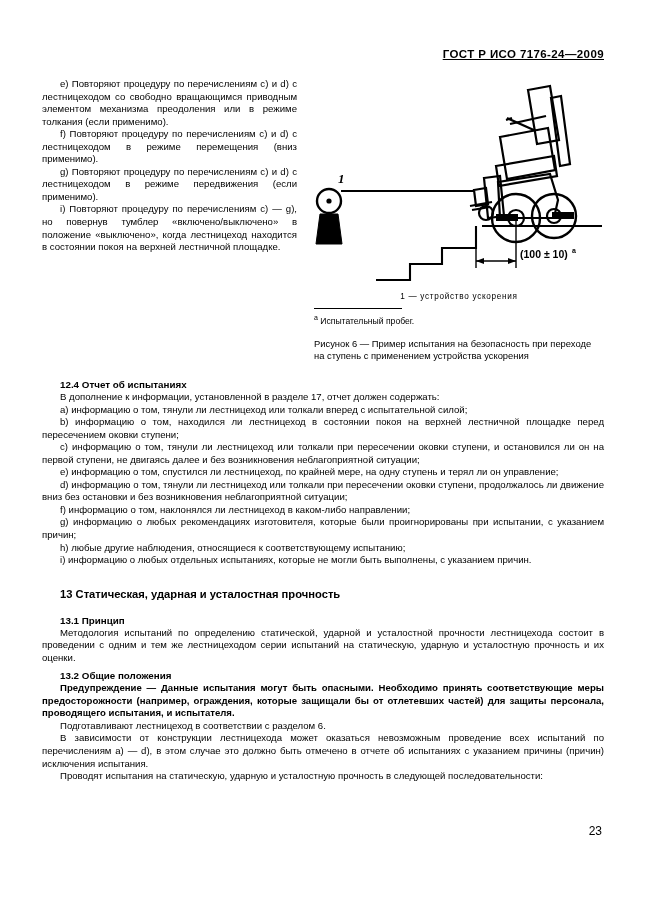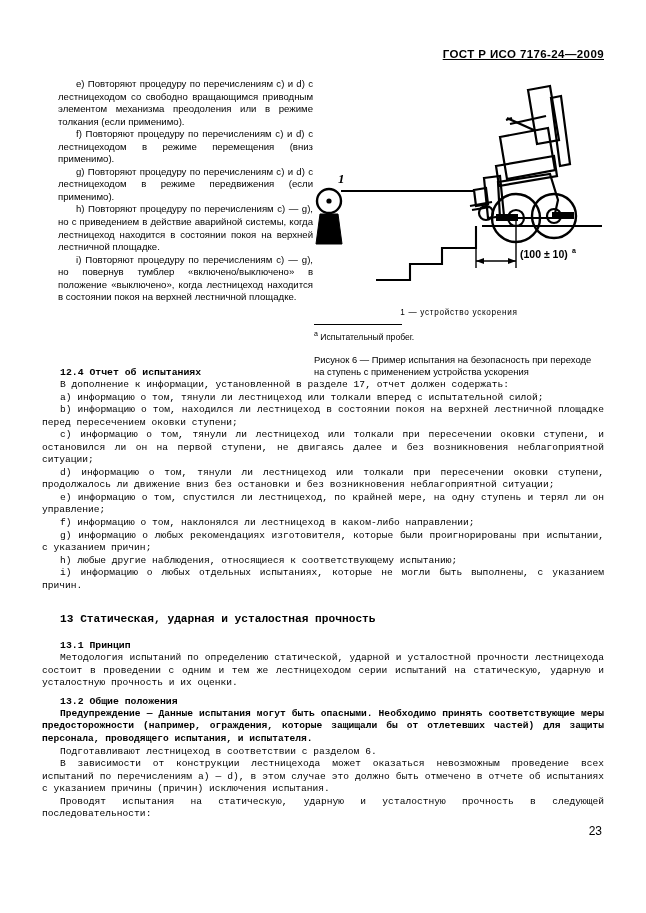--- a/index.html
+++ b/index.html
@@ -38,21 +38,21 @@
   
   .top-block {
     position: absolute;
     top: 78px;
     left: 42px;
     width: 562px;
     height: 282px;
   }
   .col-left {
     position: absolute;
-    left: 16px;
+    left: 0;
     top: 0;
     width: 255px;
   }
   .col-right {
     position: absolute;
     left: 272px;
     top: 0;
     width: 290px;
   }
 
@@ -68,21 +68,21 @@
 
   
   .figure-area {
     position: relative;
     width: 290px;
     height: 212px;
   }
   .figure-area svg { display: block; }
 
   .fig-legend {
-    margin-top: 18px;
+    margin-top: 2px;
     text-align: center;
     font-size: 8.2px;
     letter-spacing: 0.7px;
   }
   .fig-rule {
     margin: 7px 0 3px 0;
     width: 88px;
     height: 1px;
     background: #000;
   }
@@ -96,23 +96,22 @@
     margin-top: 11px;
     font-size: 9.4px;
     line-height: 12.3px;
     text-align: left;
   }
 
   
   .main-flow {
     position: absolute;
     left: 42px;
-    top: 366px;
+    top: 378px;
     width: 562px;
-    font-family: Liberation Mono, monospace;
   }
   .sec-head {
     font-size: 9.8px;
     font-weight: bold;
     text-indent: 18px;
     margin: 0;
     line-height: 13px;
   }
   .sec-head-big {
     font-size: 11.2px;
@@ -142,21 +141,20 @@
 <div class="page">
 
   <div class="doc-header">ГОСТ Р ИСО 7176-24—2009</div>
 
   <div class="top-block">
 
     <div class="col-left">
       <p class="ind">e) Повторяют процедуру по перечислениям c) и d) с лестницеходом со свободно вращающимся приводным элементом механизма преодоления или в режиме толкания (если применимо).</p>
       <p class="ind">f) Повторяют процедуру по перечислениям c) и d) с лестницеходом в режиме перемещения (вниз применимо).</p>
       <p class="ind">g) Повторяют процедуру по перечислениям c) и d) с лестницеходом в режиме передвижения (если применимо).</p>
-      <p class="ind">h) Повторяют процедуру по перечислениям c) — g), но с приведением в действие аварийной системы, когда лестницеход находится в состоянии покоя на верхней лестничной площадке.</p>
       <p class="ind">i) Повторяют процедуру по перечислениям c) — g), но повернув тумблер «включено/выключено» в положение «выключено», когда лестницеход находится в состоянии покоя на верхней лестничной площадке.</p>
     </div>
 
     <div class="col-right">
 
       <div class="figure-area">
         <svg width="290" height="212" viewBox="0 0 290 212" xmlns="http://www.w3.org/2000/svg">
           <g fill="none" stroke="#000" stroke-width="2.1" stroke-linejoin="miter" stroke-linecap="butt">
 
             <line x1="168" y1="148" x2="288" y2="148"></line>
@@ -232,22 +230,22 @@
     </div>
   </div>
 
   <div class="main-flow">
 
     <div class="sec-head">12.4 Отчет об испытаниях</div>
     <p class="ind">В дополнение к информации, установленной в разделе 17, отчет должен содержать:</p>
     <p class="ind">a) информацию о том, тянули ли лестницеход или толкали вперед с испытательной силой;</p>
     <p class="ind">b) информацию о том, находился ли  лестницеход в состоянии покоя на верхней лестничной площадке перед пересечением оковки ступени;</p>
     <p class="ind">c) информацию о том, тянули ли лестницеход или толкали при пересечении оковки ступени, и остановился ли он на первой ступени, не двигаясь далее и без возникновения неблагоприятной ситуации;</p>
+    <p class="ind">e) информацию о том, спустился ли лестницеход, по крайней мере, на одну ступень и терял ли он управление;</p>
     <p class="ind">d) информацию о том, тянули ли лестницеход или толкали при пересечении оковки ступени, продолжалось ли движение вниз без остановки и без возникновения неблагоприятной ситуации;</p>
-    <p class="ind">e) информацию о том, спустился ли лестницеход, по крайней мере, на одну ступень и терял ли он управление;</p>
     <p class="ind">f) информацию о том, наклонялся ли лестницеход в каком-либо направлении;</p>
     <p class="ind">g) информацию о любых рекомендациях изготовителя, которые были проигнорированы при испытании, с указанием причин;</p>
     <p class="ind">h) любые другие наблюдения, относящиеся к соответствующему испытанию;</p>
     <p class="ind">i) информацию о любых отдельных испытаниях, которые не могли быть выполнены, с указанием причин.</p>
 
     <div class="gap-lg"></div>
 
     <div class="sec-head-big">13 Статическая, ударная и усталостная прочность</div>
 
     <div class="gap-md"></div>

